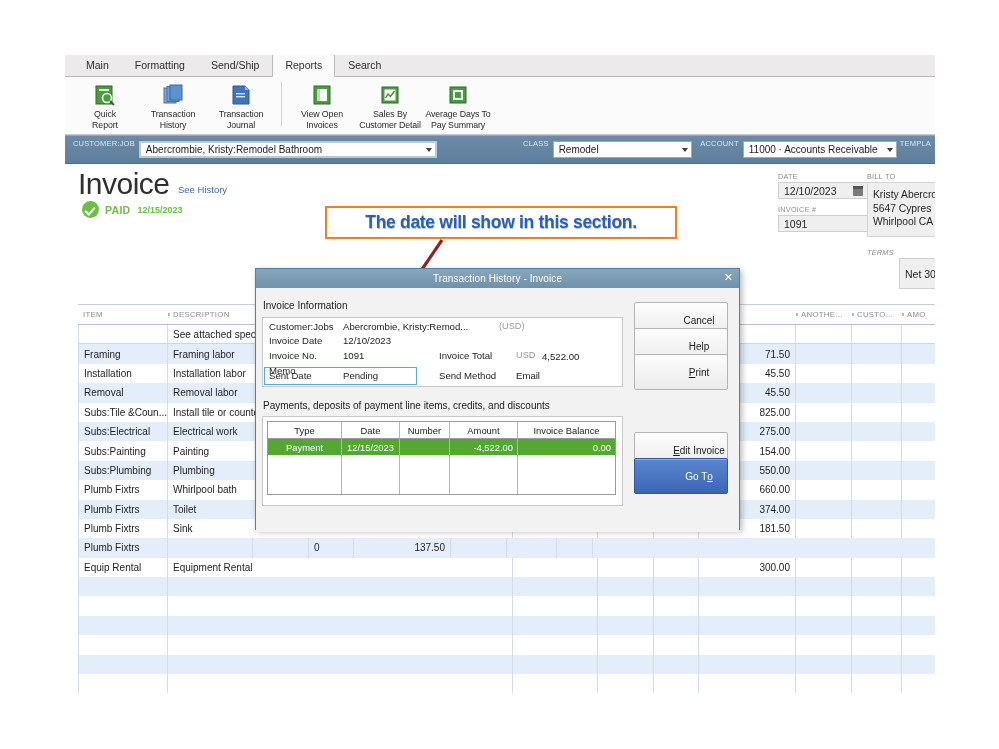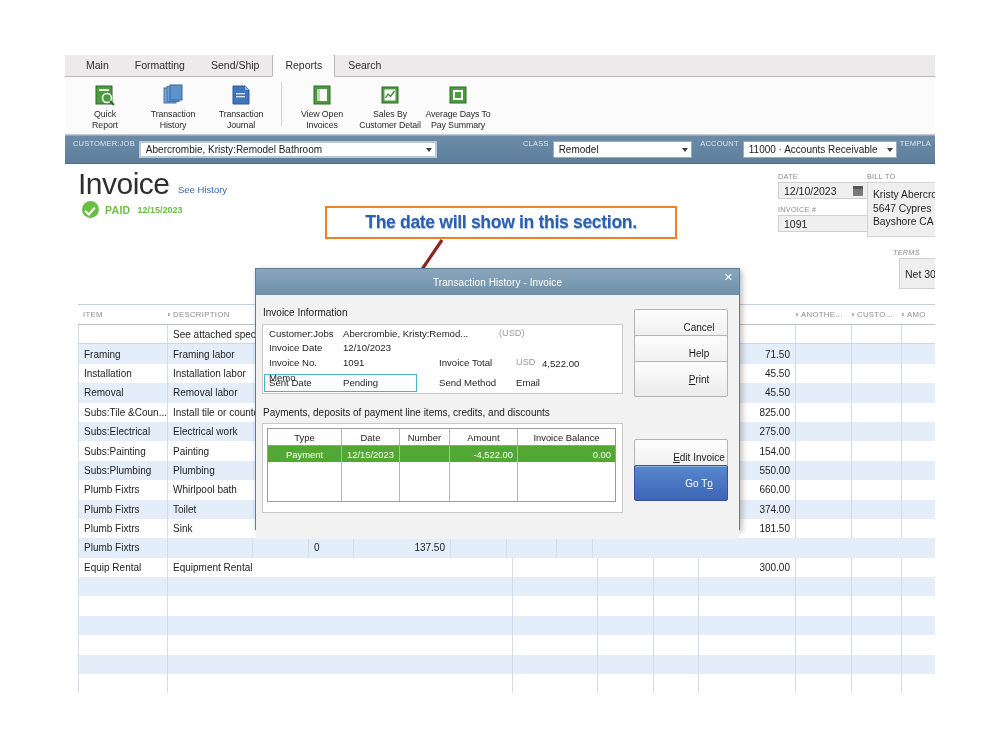--- a/index.html
+++ b/index.html
@@ -327,21 +327,21 @@
   #dialog {
     position: absolute;
     left: 255px; top: 268px;
     width: 485px; height: 262px;
     background: #f2f2f2;
     border: 1px solid #5c7d96;
     box-shadow: 2px 2px 6px rgba(0,0,0,0.28);
     box-sizing: border-box;
   }
   #dlg-title {
-    height: 26px;
+    height: 19px;
     background: linear-gradient(#8aa6bb, #6e91aa);
     display: flex;
     align-items: center;
     justify-content: center;
     position: relative;
   }
   #dlg-title .t {
     font-size: 10px;
     color: #ffffff;
     letter-spacing: 0.1px;
@@ -612,24 +612,24 @@
 
       <div class="fld-label" style="left:713px; top:41px;">INVOICE #</div>
       <div class="fld-box" style="left:713px; top:51px; width:90px; height:17px;">
         <span>1091</span>
       </div>
 
       <div class="fld-label" style="left:802px; top:8px;">BILL TO</div>
       <div class="billto-box" style="left:802px; top:18px; width:78px; height:55px;">
         <div>Kristy Abercro</div>
         <div>5647 Cypres</div>
-        <div>Bayshore CA</div>
-      </div>
-
-      <div class="fld-label" style="left:828px; top:84px;font-style:italic;">TERMS</div>
+        <div>Whirlpool CA</div>
+      </div>
+
+      <div class="fld-label" style="left:802px; top:84px;font-style:italic;">TERMS</div>
       <div class="fld-box" style="left:834px; top:94px; width:78px; height:31px;">
         <span>Net 30</span>
       </div>
 
       <div class="grid">
         <div class="grid-head">
           <div class="gh" style="width:90px;">ITEM</div>
           <div class="gh sep" style="width:345px;">DESCRIPTION</div>
           <div class="gh" style="width:85px;"></div>
           <div class="gh" style="width:56px;"></div>

